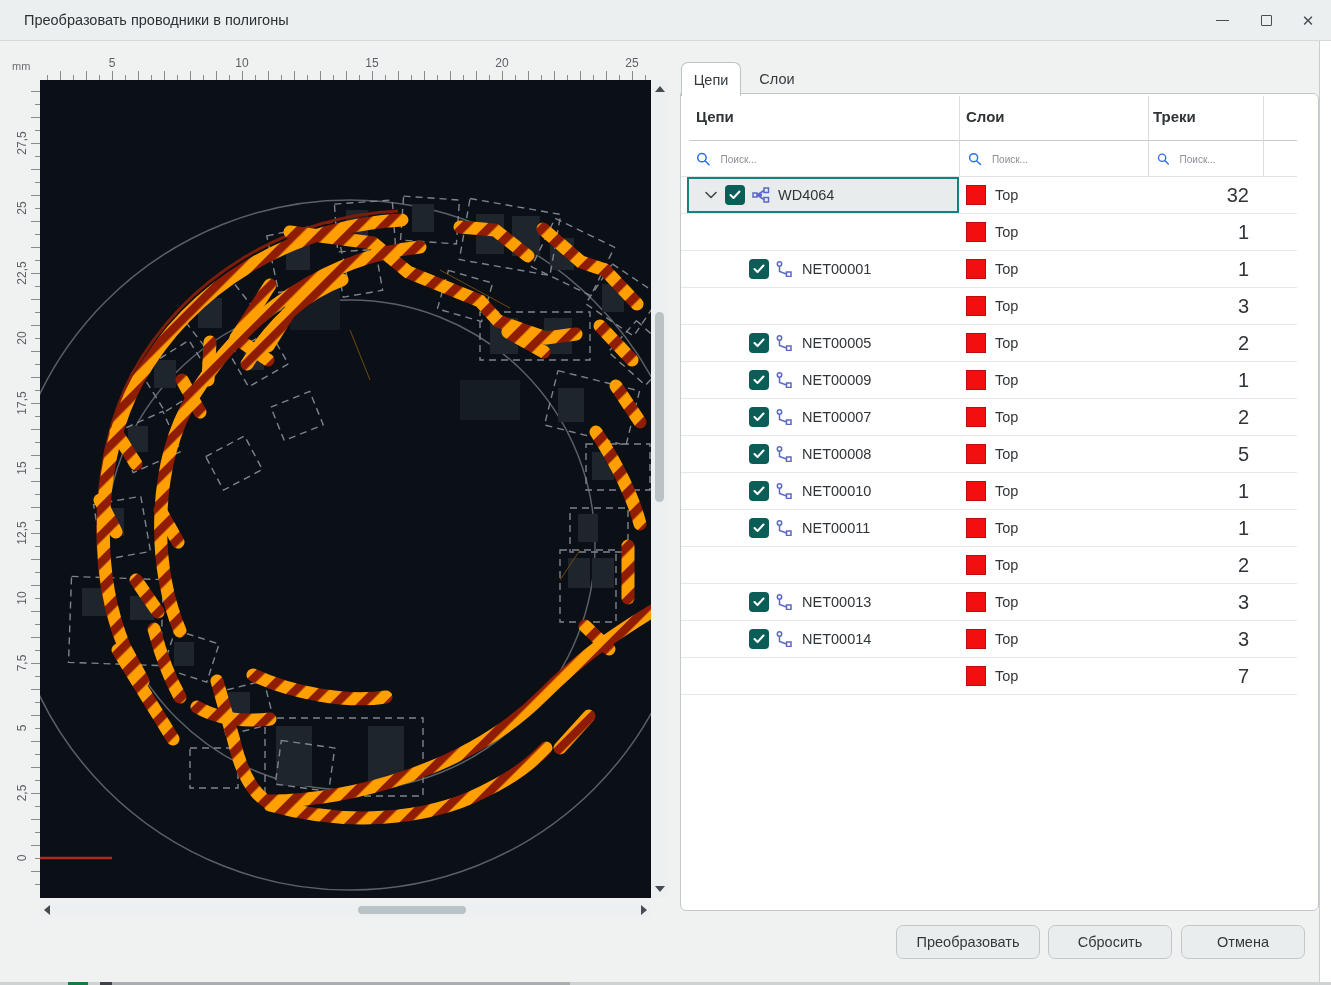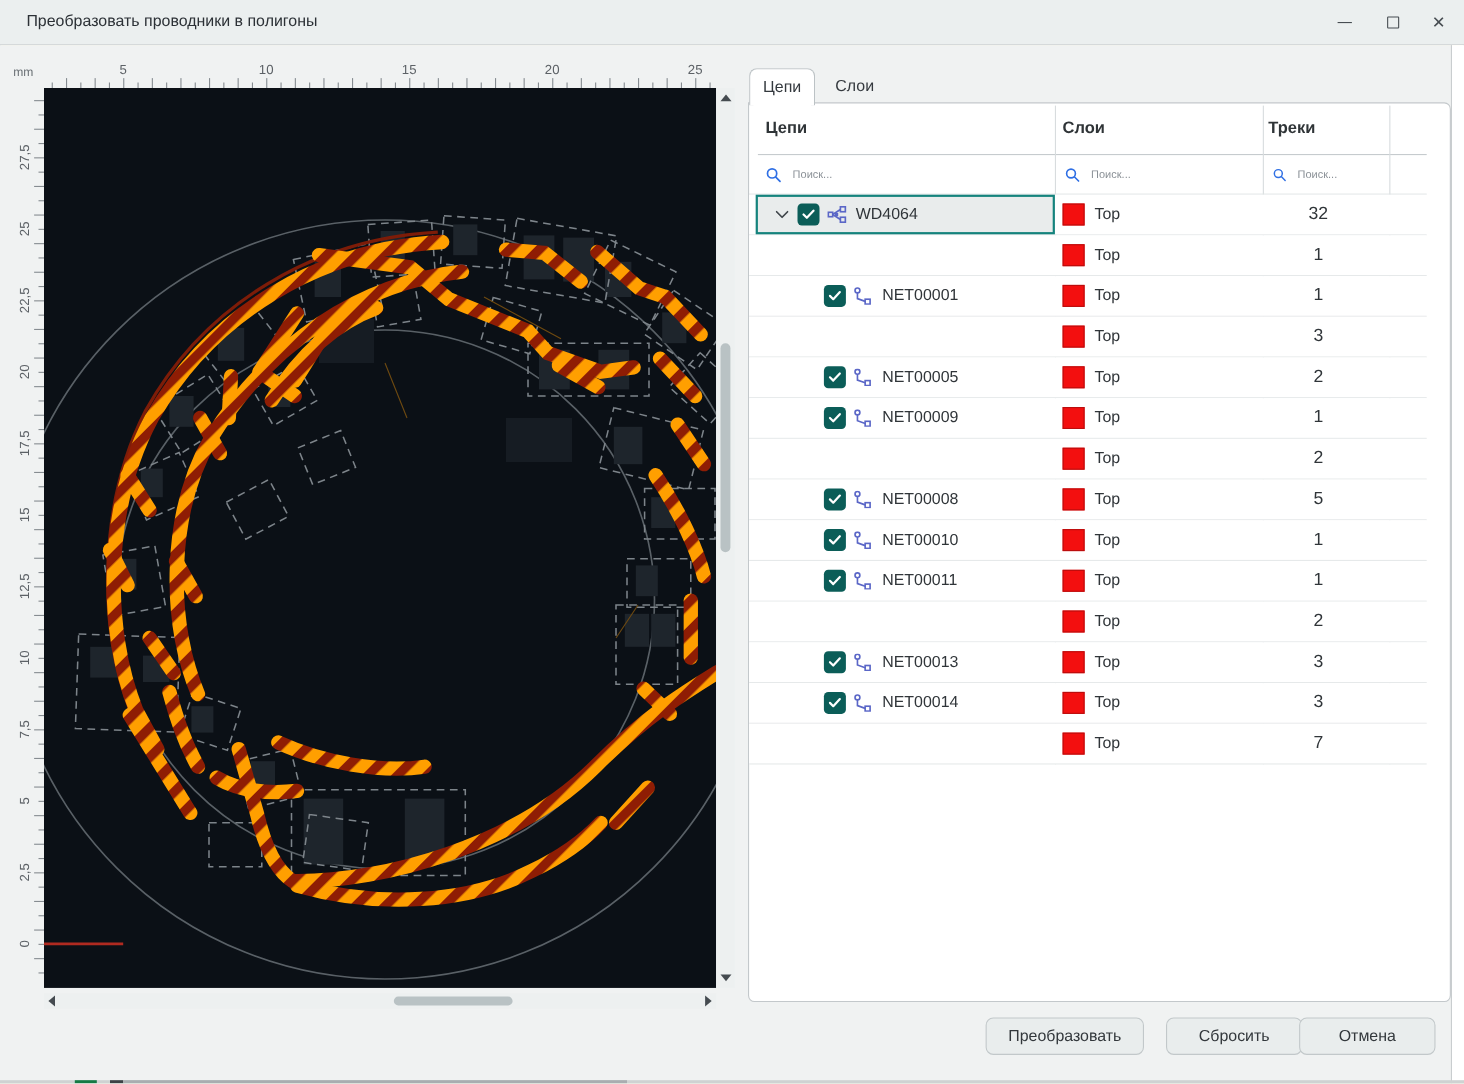--- a/index.html
+++ b/index.html
@@ -60,34 +60,34 @@
   .sc1{left:15px;width:255px}.sc2{left:287px;width:172px}.sc3{left:476px;width:100px}
   .scell input{border:none;outline:none;background:transparent;font-size:10px;color:#3a3f44;width:100%;}
   .scell input::placeholder{color:#8a9096;opacity:1;}
   .rows{position:absolute;left:0;top:83px;width:616px;}
   .trow{position:relative;width:616px;height:37px;border-bottom:1px solid #e6e9ea;background:#ffffff;}
   .cell{position:absolute;top:0;height:36px;display:flex;align-items:center;}
   .c-net{left:6px;width:272px;padding-left:17px;gap:7px;}
   .child .c-net{padding-left:62px;}
   .selected .c-net{background:#e9ecec;border:2px solid var(--selection,#15837d);padding-left:15px;}
   .c-layer{left:278px;width:189px;padding-left:7px;gap:9px;}
-  .c-tracks{left:467px;width:101px;justify-content:center;font-size:16px;color:#303539;}
+  .c-tracks{left:467px;width:101px;justify-content:flex-end;font-size:20px;color:#303539;}
   .chev{display:flex;width:14px;justify-content:center;}
   .cbx{width:20px;height:20px;border-radius:4px;background:var(--checkbox,#0b5d58);display:flex;
        align-items:center;justify-content:center;flex:none;}
   .nicon{display:flex;width:19px;flex:none;}
   .nname{font-size:14.5px;color:#303539;}
   .chip{width:20px;height:20px;background:var(--layer_top,#f30f0f);border:1px solid #bb0d0d;flex:none;}
   .lname{font-size:14.5px;color:#303539;}
   
   .btn{position:absolute;top:925px;height:34px;background:#e9eded;border:1px solid #c2c8ca;
        border-radius:7px;font-size:14.5px;color:#33383c;display:flex;align-items:center;
        justify-content:center;cursor:default;}
   .btn-convert{left:896px;width:144px;}
-  .btn-reset{left:1048px;width:124px;margin-left:12px;}
+  .btn-reset{left:1048px;width:124px;}
   .btn-cancel{left:1181px;width:124px;}
   
   .bottom-strip{position:absolute;left:0;top:982px;width:1331px;height:3px;background:#cfd2d2;}
   .bs-green{position:absolute;left:68px;top:0;width:20px;height:3px;background:#157a45;}
   .bs-dark{position:absolute;left:100px;top:0;width:12px;height:3px;background:#3c4246;}
   .bs-mid{position:absolute;left:112px;top:0;width:458px;height:3px;background:#a9adb0;}
 </style>
 </head>
 <body>
 
@@ -542,20 +542,39 @@
     </div>
     <div class="cell c-layer">
       <span class="chip"></span>
       <span class="lname">Top</span>
     </div>
     <div class="cell c-tracks">
       <span>1</span>
     </div>
   </div>
         <div class="trow child">
+    <div class="cell c-net">
+
+      <span class="cbx">
+        <svg width="12" height="10" viewBox="0 0 12 10">
+                <polyline points="1.5,5 4.5,8 10.5,1.5" fill="none" stroke="#ffffff" stroke-width="2" stroke-linecap="round" stroke-linejoin="round"></polyline>
+              </svg>
+      </span>
+
+      <span class="nicon icon-net">
+        <svg width="17" height="16" viewBox="0 0 17 16">
+                <g fill="none" stroke="#5b67c7" stroke-width="1.5">
+                  <circle cx="3.5" cy="3" r="2.2"></circle>
+                  <polyline points="3.5,5.2 3.5,10.5 10.5,13"></polyline>
+                  <rect x="10.5" y="11" width="4.5" height="4.5"></rect>
+                </g>
+              </svg>
+      </span>
+      <span class="nname">NET00007</span>
+    </div>
     <div class="cell c-layer">
       <span class="chip"></span>
       <span class="lname">Top</span>
     </div>
     <div class="cell c-tracks">
       <span>2</span>
     </div>
   </div>
         <div class="trow child">
     <div class="cell c-net">

